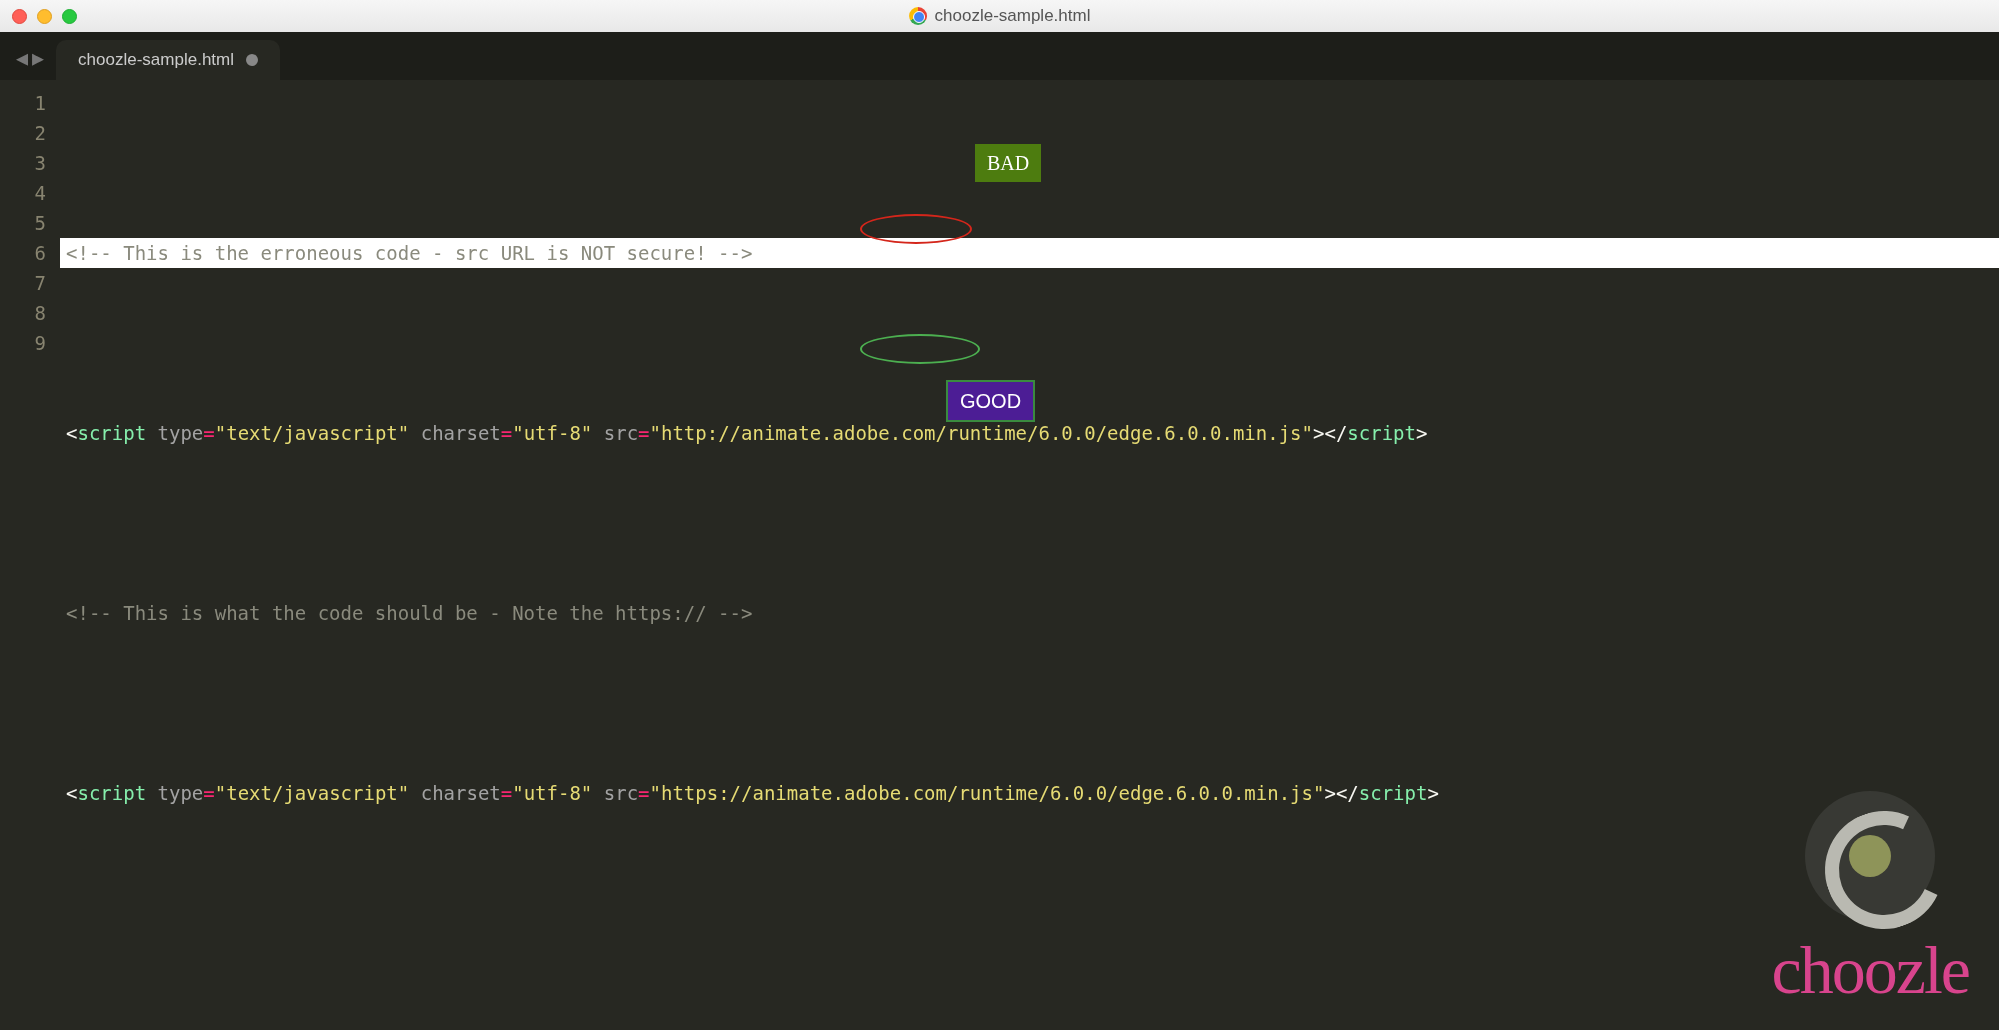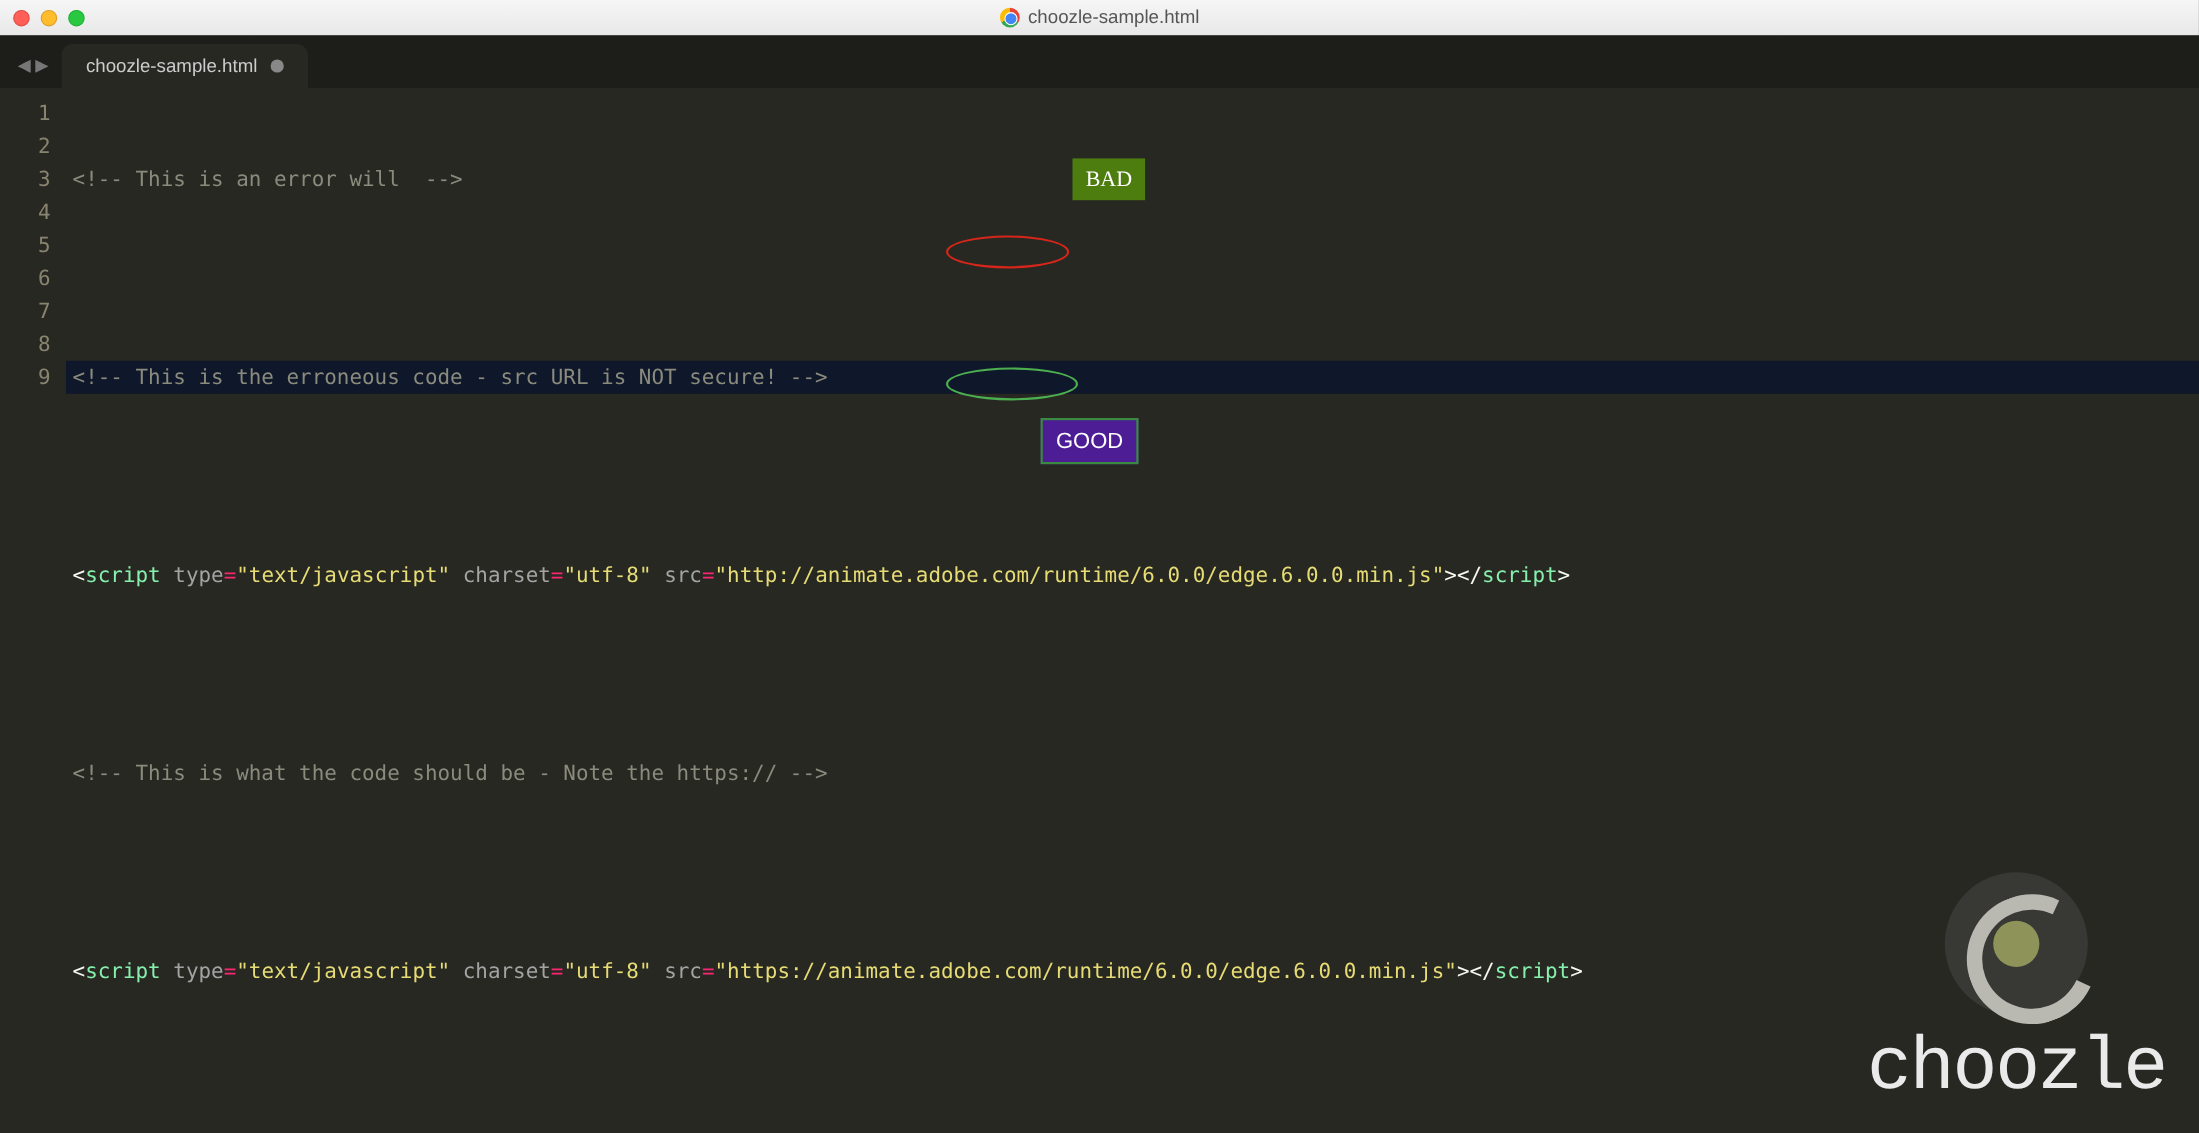--- a/index.html
+++ b/index.html
@@ -107,21 +107,21 @@
       user-select: none;
     }
     .gutter div { height: 30px; }
     .code {
       flex: 1;
       padding: 8px 0 0 6px;
       white-space: pre;
       position: relative;
     }
     .line { height: 30px; }
-    .line.hl { background: #0f172a; margin-left: -6px; padding-left: 6px; }
+    .line.hl { background: #ffffff; margin-left: -6px; padding-left: 6px; }
     .cm { color: #8a8a7d; }
     .cm-delim { color: #8a8a7d; }
     .tag-br { color: #f8f8f2; }
     .tag-name { color: #86efac; }
     .attr { color: #a3a3a3; }
     .op { color: #f92672; }
     .str { color: #e6db74; }
 
     .annot {
       position: absolute;
@@ -169,23 +169,23 @@
     }
     .watermark .logo::after {
       content: "";
       position: absolute;
       top: 44px; left: 44px;
       width: 42px; height: 42px;
       border-radius: 50%;
       background: #9aa05f;
     }
     .watermark .brand {
-      font-family: Liberation Mono, monospace;
+      font-family: Liberation Serif, serif;
       font-size: 68px;
-      color: #ffffff;
+      color: #ec4899;
       font-weight: 300;
       letter-spacing: -2px;
     }
   </style>
 </head>
 <body>
 
 <div class="titlebar">
   <div class="traffic-lights">
     <div class="traffic-light tl-close"></div>
@@ -215,21 +215,20 @@
     <div>2</div>
     <div>3</div>
     <div>4</div>
     <div>5</div>
     <div>6</div>
     <div>7</div>
     <div>8</div>
     <div>9</div>
   </div>
   <div class="code">
-    <div class="line"><span class="cm-delim">&lt;!--</span><span class="cm"> This is an error will  </span><span class="cm-delim">--&gt;</span></div>
     <div class="line"></div>
     <div class="line hl"><span class="cm-delim">&lt;!--</span><span class="cm"> This is the erroneous code - src URL is NOT secure! </span><span class="cm-delim">--&gt;</span></div>
     <div class="line"></div>
     <div class="line"><span class="tag-br">&lt;</span><span class="tag-name">script</span> <span class="attr">type</span><span class="op">=</span><span class="str">"text/javascript"</span> <span class="attr">charset</span><span class="op">=</span><span class="str">"utf-8"</span> <span class="attr">src</span><span class="op">=</span><span class="str">"http://animate.adobe.com/runtime/6.0.0/edge.6.0.0.min.js"</span><span class="tag-br">&gt;</span><span class="tag-br">&lt;/</span><span class="tag-name">script</span><span class="tag-br">&gt;</span></div>
     <div class="line"></div>
     <div class="line"><span class="cm-delim">&lt;!--</span><span class="cm"> This is what the code should be - Note the https:// </span><span class="cm-delim">--&gt;</span></div>
     <div class="line"></div>
     <div class="line"><span class="tag-br">&lt;</span><span class="tag-name">script</span> <span class="attr">type</span><span class="op">=</span><span class="str">"text/javascript"</span> <span class="attr">charset</span><span class="op">=</span><span class="str">"utf-8"</span> <span class="attr">src</span><span class="op">=</span><span class="str">"https://animate.adobe.com/runtime/6.0.0/edge.6.0.0.min.js"</span><span class="tag-br">&gt;</span><span class="tag-br">&lt;/</span><span class="tag-name">script</span><span class="tag-br">&gt;</span></div>
 
     <div class="annot annot-bad">BAD</div>

